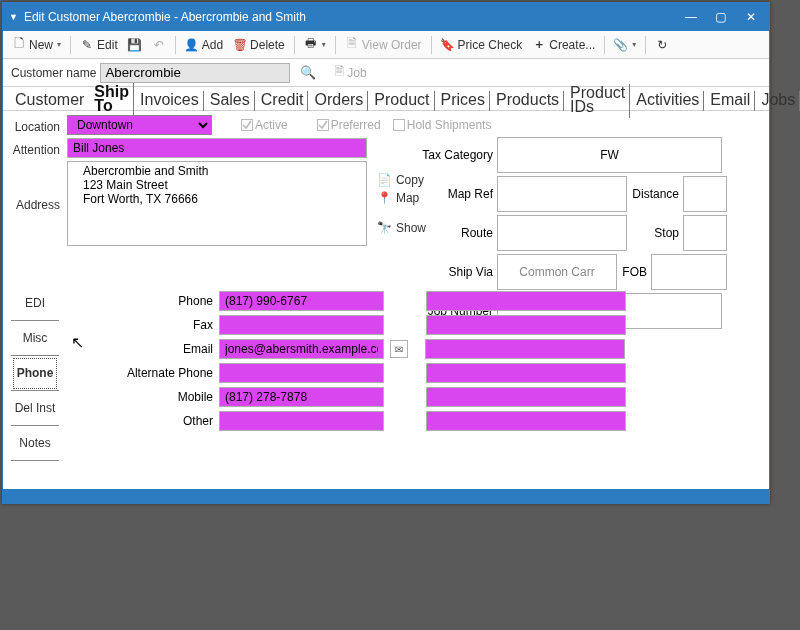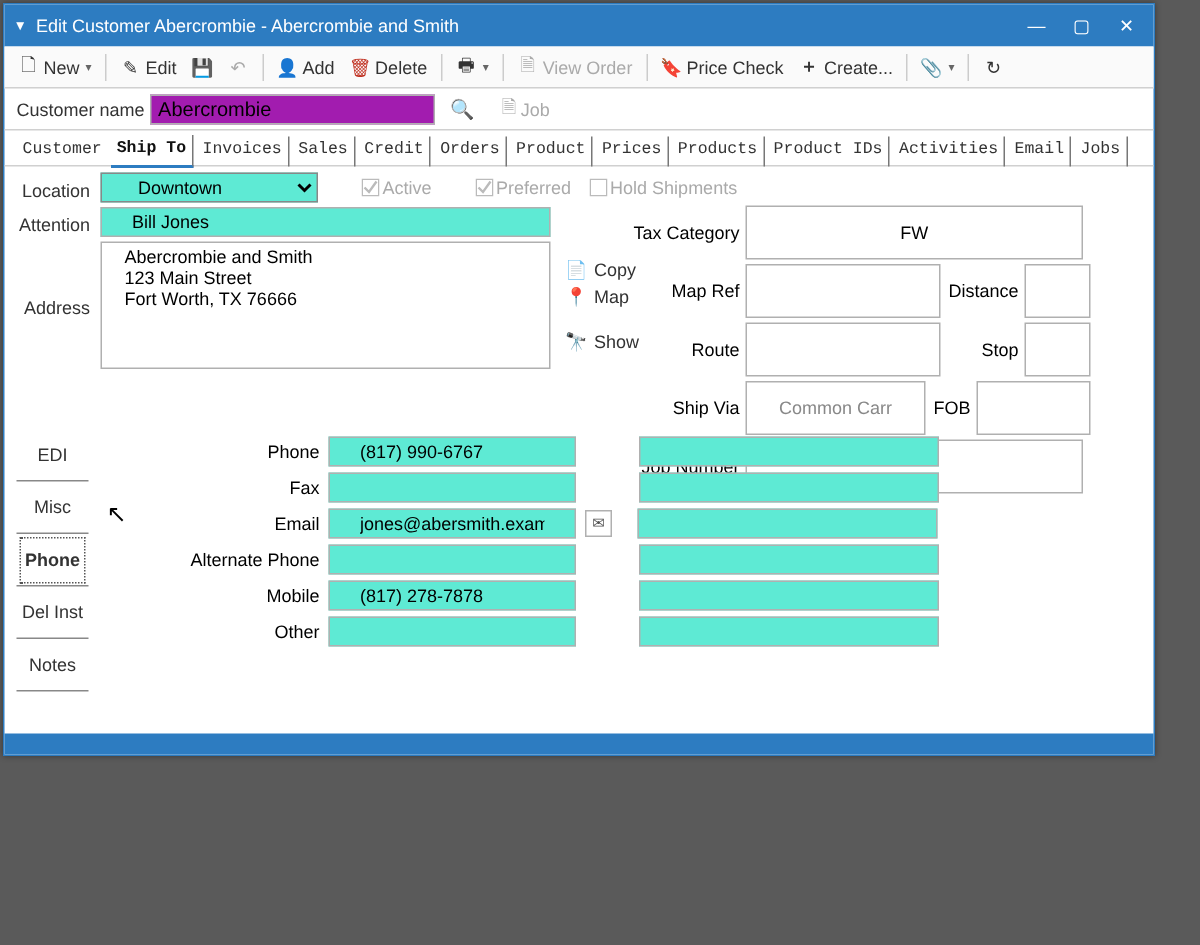--- a/index.html
+++ b/index.html
@@ -57,56 +57,55 @@
     padding: 3px 8px;
     display: flex;
     align-items: center;
     gap: 4px;
     border-bottom: 1px solid #d0d0d0;
   }
   .namebar label { color:#333; }
   .namebar input.cust {
     width: 190px; height:20px;
     border:1px solid #b0b0b0;
-    background: #a21caf;
+    background: #e5e5e5;
     padding-left:4px;
   }
   .namebar .mag { color:#2d7cc1; padding:0 6px; font-size:13px; }
   .namebar .job { color:#aaa; display:flex; align-items:center; gap:3px; margin-left:8px; }
   .tabbar {
     padding: 4px 8px 0 8px;
     display: flex;
     align-items: center;
     gap: 2px;
     border-bottom: 1px solid #d0d0d0;
     position: relative;
     height: 24px;
   }
   .tab {
     padding: 2px 4px 4px 4px;
     color: #333;
     border-right: 1px solid #777;
-    font-size: 11px;
+    font-size: 16px;
     line-height: 14px;
-    font-family: Liberation Mono, monospace;
   }
   .tab.noborder { border-right:none; }
   .tab.active {
     font-weight: 700;
     color: #111;
     border-bottom: 2px solid #2d7cc1;
   }
   .body {
     position: relative;
     padding: 4px 8px;
   }
   .row { display:flex; align-items:center; gap:4px; margin-bottom:3px; }
   .lbl { text-align:right; padding-right:3px; color:#333; padding-top:3px; }
   input.fld, select.fld {
-    height: 20px; border:1px solid #b0b0b0; padding:0 20px; font: inherit; background:#5eead4;
+    height: 20px; border:1px solid #b0b0b0; padding:0 5px; font: inherit; background:#d946ef;
   }
   textarea.fld { border:1px solid #b0b0b0; padding:2px 3px; font: inherit; background:#fff; resize:none; }
   .chk { display:flex; align-items:center; gap:2px; color:#aaa; margin-left:8px; }
   .chk.on { color:#aaa;padding-left:17px; }
   .chk svg { width:12px; height:12px; }
   .sideacts { display:flex; flex-direction:column; gap:4px; font-size:12px; }
   .sideacts .act { display:flex; align-items:center; gap:4px; color:#333; }
   .phoneTabs {
     position:absolute;
     left:8px; top:175px;

